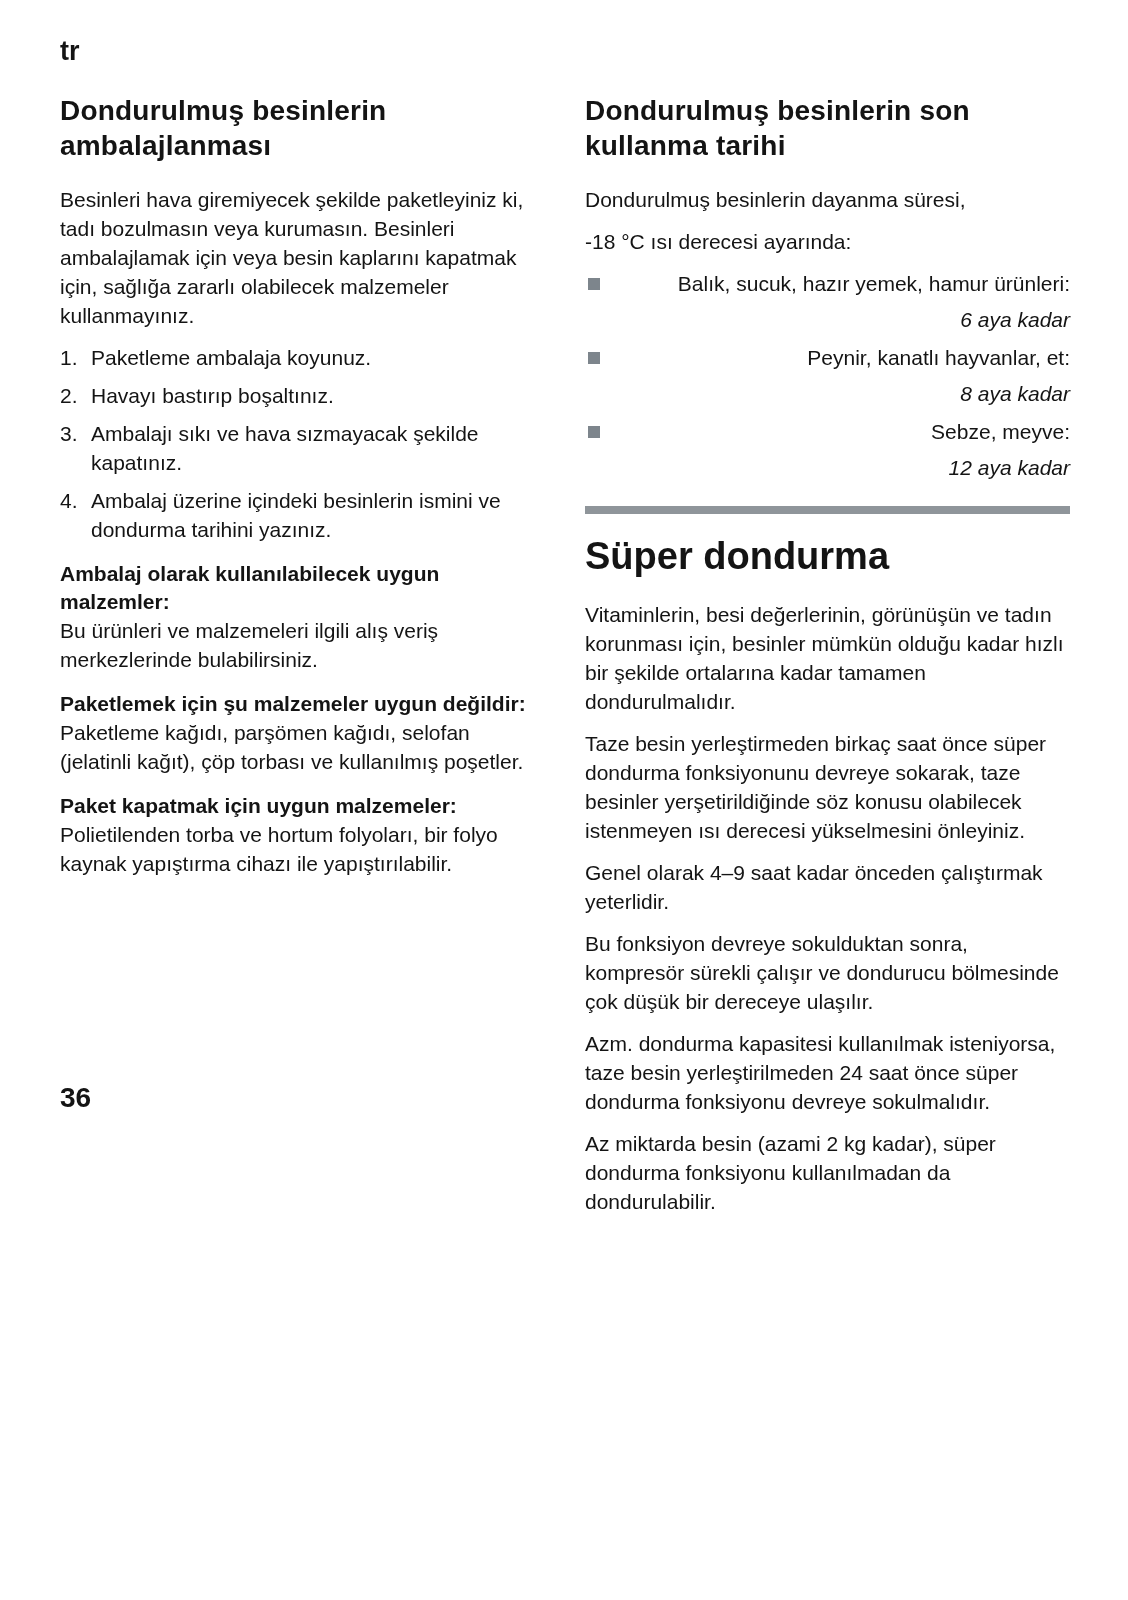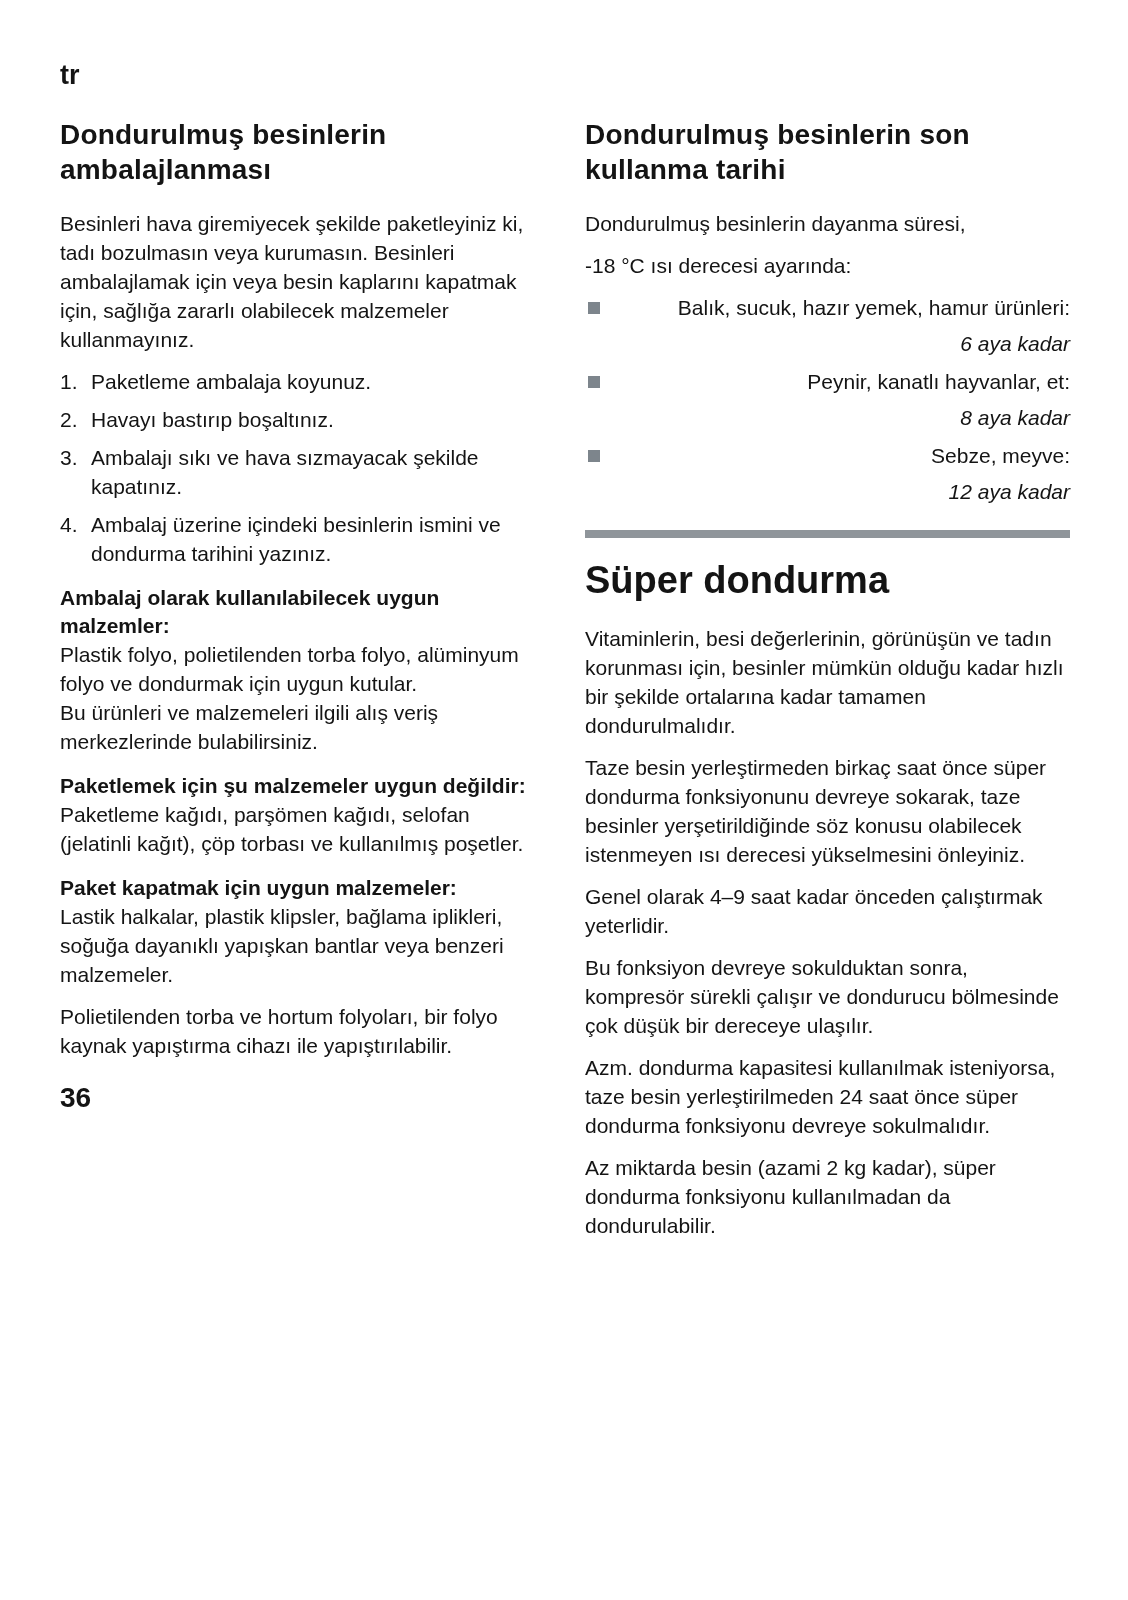--- a/index.html
+++ b/index.html
@@ -8,21 +8,21 @@
     width: 1128px;
     height: 1600px;
     font-family: "Liberation Sans", sans-serif;
     color: #141414;
     overflow: hidden;
   }
   .page {
     position: relative;
     width: 1128px;
     height: 1178px;
-    padding: 60px 58px 40px 60px;
+    padding: 36px 58px 40px 60px;
   }
   .lang {
     font-size: 27px;
     font-weight: bold;
     margin-bottom: 26px;
   }
   .columns {
     display: flex;
     gap: 40px;
     align-items: flex-start;
@@ -124,28 +124,26 @@
           <span class="marker">3.</span>
           <span class="step-text">Ambalajı sıkı ve hava sızmayacak şekilde kapatınız.</span>
         </li>
         <li class="step">
           <span class="marker">4.</span>
           <span class="step-text">Ambalaj üzerine içindeki besinlerin ismini ve dondurma tarihini yazınız.</span>
         </li>
       </ol>
 
       <h3 class="sub">Ambalaj olarak kullanılabilecek uygun malzemler:</h3>
-      <p class="body tight">Plastik folyo, polietilenden torba folyo, alüminyum folyo ve dondurmak için uygun kutular.</p>
       <p class="body">Bu ürünleri ve malzemeleri ilgili alış veriş merkezlerinde bulabilirsiniz.</p>
 
       <h3 class="sub">Paketlemek için şu malzemeler uygun değildir:</h3>
       <p class="body">Paketleme kağıdı, parşömen kağıdı, selofan (jelatinli kağıt), çöp torbası ve kullanılmış poşetler.</p>
 
       <h3 class="sub">Paket kapatmak için uygun malzemeler:</h3>
-      <p class="body">Lastik halkalar, plastik klipsler, bağlama iplikleri, soğuğa dayanıklı yapışkan bantlar veya benzeri malzemeler.</p>
 
       <p class="body">Polietilenden torba ve hortum folyoları, bir folyo kaynak yapıştırma cihazı ile yapıştırılabilir.</p>
     </section>
 
     <section class="col">
       <h2 class="col-heading">Dondurulmuş besinlerin son kullanma tarihi</h2>
 
       <p class="body">Dondurulmuş besinlerin dayanma süresi,</p>
       <p class="body">-18 °C ısı derecesi ayarında:</p>
 

